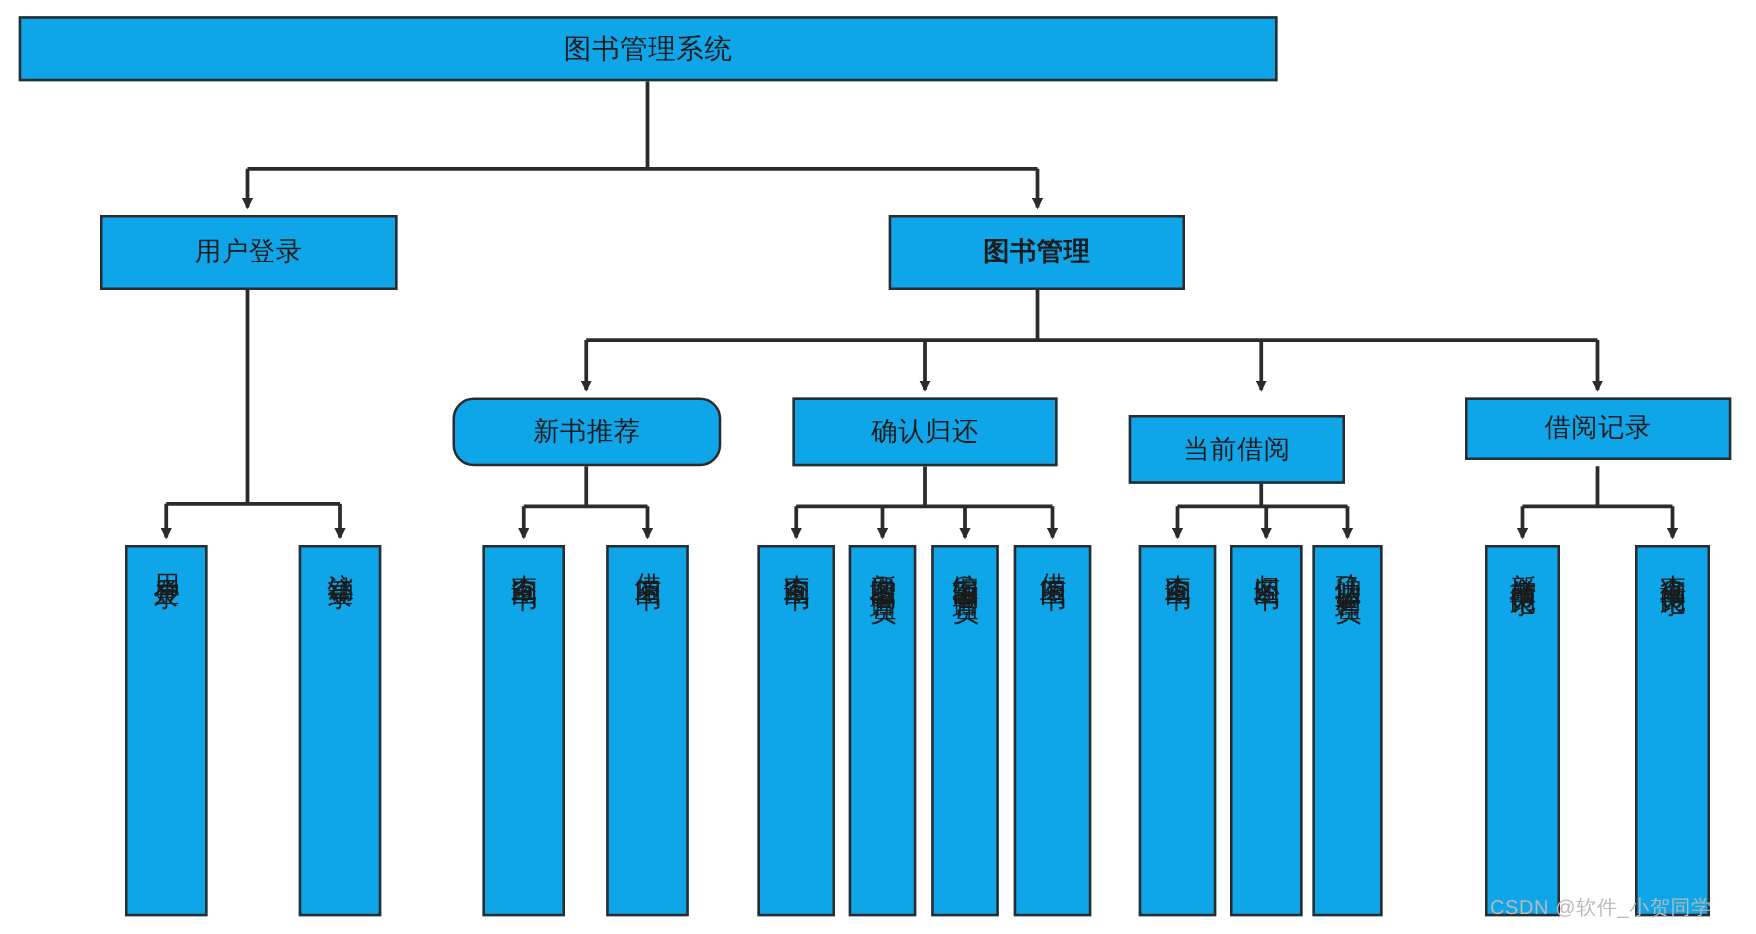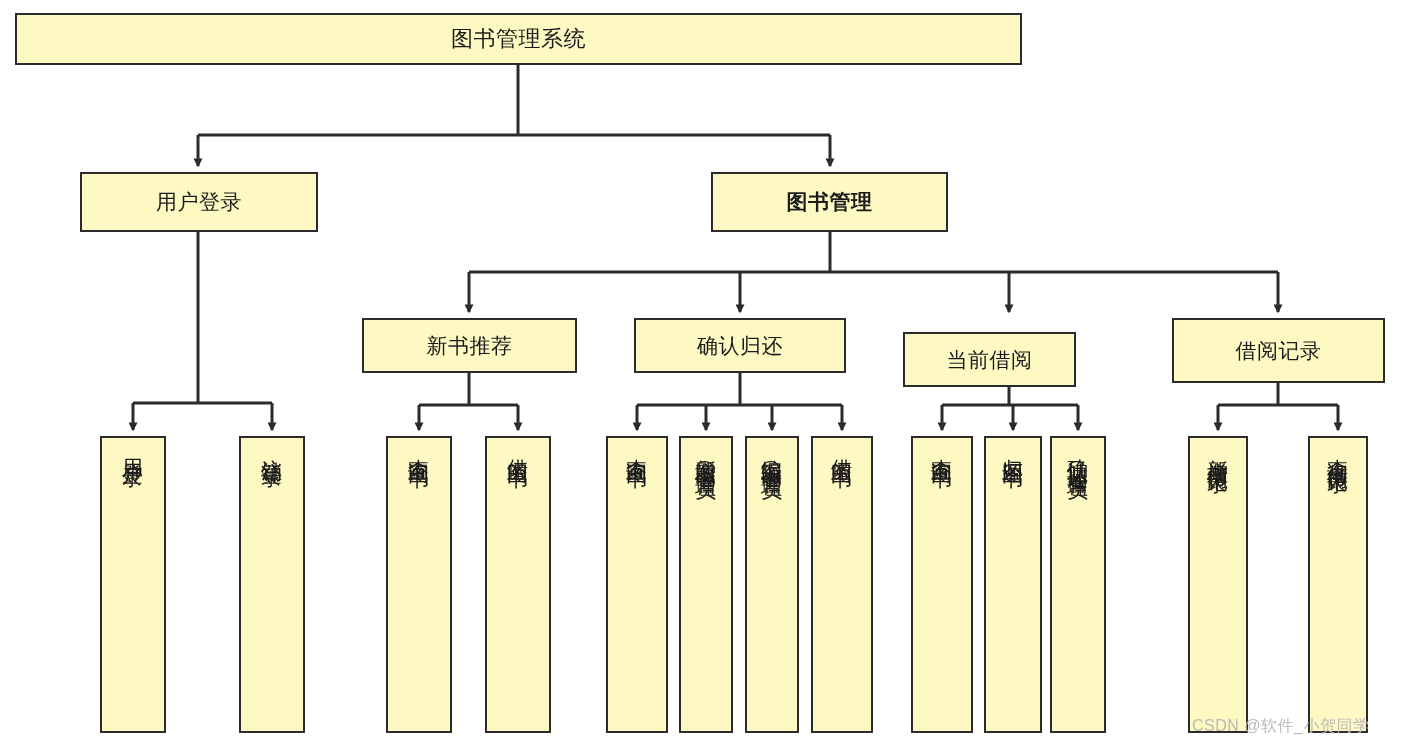--- a/index.html
+++ b/index.html
@@ -22,21 +22,21 @@
     position: absolute;
     left: 0;
     top: 0;
     width: 1405px;
     height: 747px;
     pointer-events: none;
   }
   .node {
     position: absolute;
     box-sizing: border-box;
-    background: #fef9c3;
+    background: #0ea5e9;
     border: 2px solid #2b2b2b;
     display: flex;
     align-items: center;
     justify-content: center;
     color: #1b1b1b;
   }
   .node-label {
     display: block;
     text-align: center;
     line-height: 1.12;
@@ -131,30 +131,30 @@
     <span class="node-label">图书管理系统</span>
   </div>
 
   <div class="node horiz" style="left:80px; top:172px; width:238px; height:60px;">
     <span class="node-label">用户登录</span>
   </div>
   <div class="node horiz" style="left:711px; top:172px; width:237px; height:60px;font-weight:bold;">
     <span class="node-label">图书管理</span>
   </div>
 
-  <div class="node horiz" style="left:362px; top:318px; width:215px; height:55px;">
+  <div class="node horiz" style="left:362px; top:318px; width:215px; height:55px;border-radius:17px;">
     <span class="node-label">新书推荐</span>
   </div>
   <div class="node horiz" style="left:634px; top:318px; width:212px; height:55px;">
     <span class="node-label">确认归还</span>
   </div>
   <div class="node horiz" style="left:903px; top:332px; width:173px; height:55px;">
     <span class="node-label">当前借阅</span>
   </div>
-  <div class="node horiz" style="left:1172px; top:318px; width:213px; height:65px;">
+  <div class="node horiz" style="left:1172px; top:318px; width:213px; height:50px;">
     <span class="node-label">借阅记录</span>
   </div>
 
   <div class="node vert" style="left:100px; top:436px; width:66px; height:297px;">
     <span class="node-label">用户登录</span>
   </div>
   <div class="node vert" style="left:239px; top:436px; width:66px; height:297px;">
     <span class="node-label">注销登录</span>
   </div>
 

